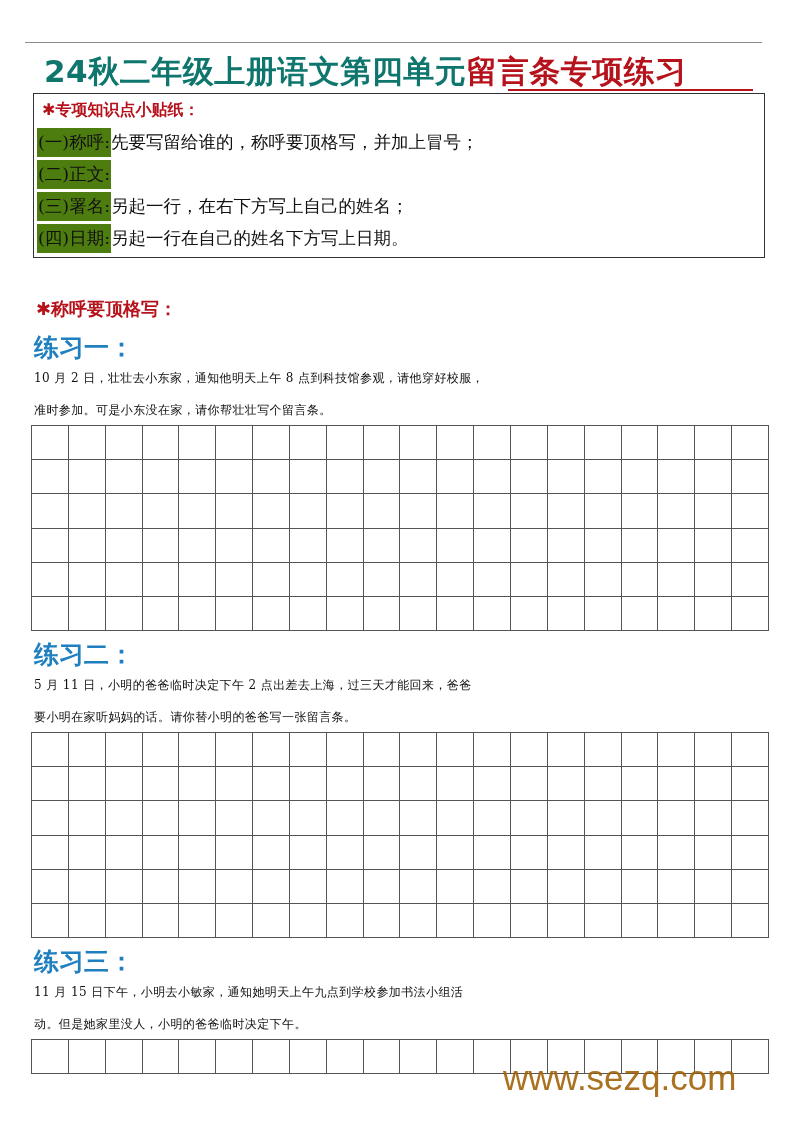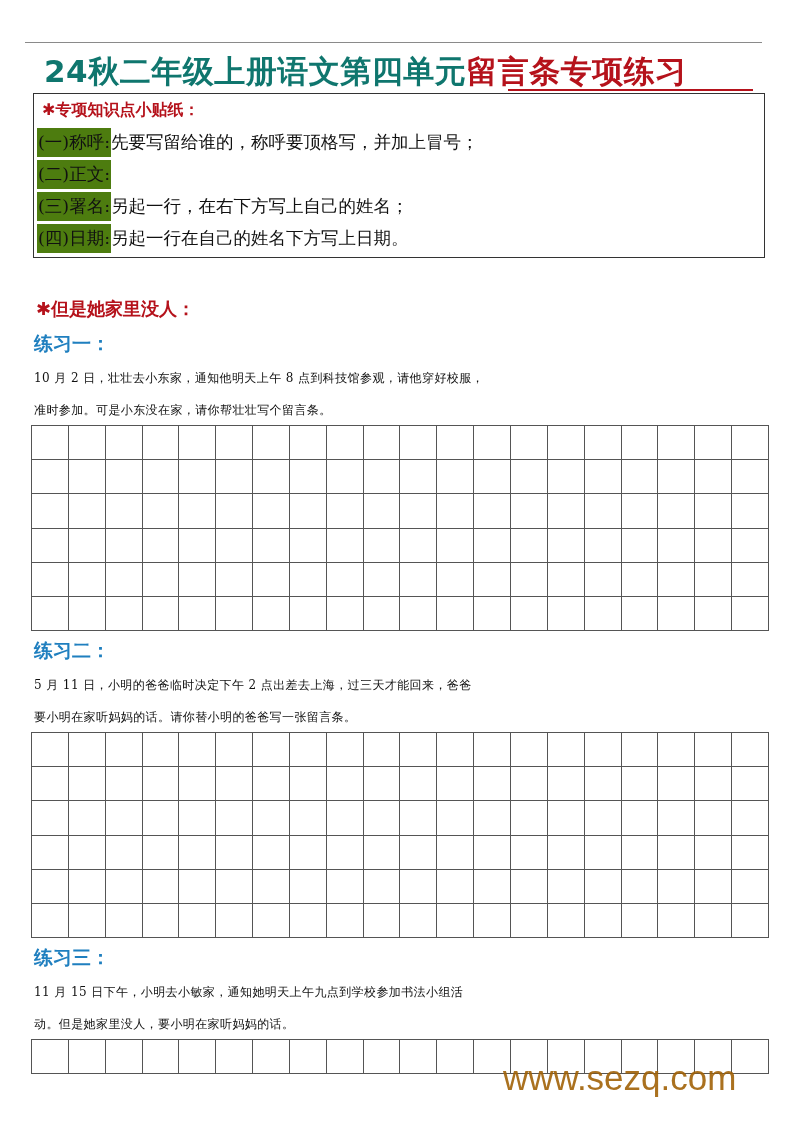--- a/index.html
+++ b/index.html
@@ -21,21 +21,21 @@
     position: absolute; left: 33px; top: 93px; width: 732px; height: 165px;
     border: 1.5px solid #333; box-sizing: border-box;
   }
   .kbox-title { position: absolute; left: 8px; top: 3px; font-size: 16px; font-weight: bold; color: #b5121b;
     font-family: "DejaVu Sans", "Liberation Sans", sans-serif; line-height: 26px; }
   .krow { position: absolute; left: 3px; height: 30px; display: flex; align-items: center; font-size: 17.5px; white-space: nowrap; }
   .krow .klabel { background: #4d7c0f; height: 29px; line-height: 29px; padding: 0 1px; }
   .krow .ktext { line-height: 29px; }
   .section-title { position: absolute; left: 36px; top: 297px; font-size: 18px; font-weight: bold; color: #b5121b;
     font-family: "DejaVu Sans", "Liberation Sans", sans-serif; }
-  .ex-title { position: absolute; left: 34px; font-size: 19px; font-weight: bold; color: #1f7fbf;
+  .ex-title { position: absolute; left: 34px; font-size: 25px; font-weight: bold; color: #1f7fbf;
     font-family: "DejaVu Sans", "Liberation Sans", sans-serif; }
   .ex-text { position: absolute; left: 34px; width: 740px; font-size: 12px; line-height: 34px; letter-spacing: 0.4px; }
   .grid { position: absolute; left: 31px; width: 738px; border-left: 1.2px solid #555; border-top: 1.2px solid #555; box-sizing: border-box;
     display: grid; grid-template-columns: repeat(20, 1fr); }
   .cell { border-right: 1.2px solid #555; border-bottom: 1.2px solid #555; box-sizing: border-box; }
   .watermark { position: absolute; left: 503px; top: 1058px; font-family: "Liberation Sans", "DejaVu Sans", sans-serif;
     font-size: 35px; color: #a16207; opacity: 0.9; }
 </style>
 </head>
 <body>
@@ -59,21 +59,21 @@
   <div class="krow" style="top:129px">
     <span class="klabel">(四)日期:</span>
       <span class="ktext">另起一行在自己的姓名下方写上日期。</span>
   </div>
   <div class="krow" style="top:97px">
     <span class="klabel">(三)署名:</span>
       <span class="ktext">另起一行，在右下方写上自己的姓名；</span>
   </div>
 </div>
 
-<div class="section-title">✱但是她家里没人：</div>
+<div class="section-title">✱称呼要顶格写：</div>
 
 <div class="ex-title" style="top:331px">练习一：</div>
 <div class="ex-text" style="top:361px">10 月 2 日，壮壮去小东家，通知他明天上午 8 点到科技馆参观，请他穿好校服，</div>
 <div class="ex-text" style="top:393px">准时参加。可是小东没在家，请你帮壮壮写个留言条。</div>
 <div class="grid" id="grid1" style="top:425px;height:206px;grid-template-rows:repeat(6,1fr)">
     <div class="cell"></div>
     <div class="cell"></div>
     <div class="cell"></div>
     <div class="cell"></div>
     <div class="cell"></div>
@@ -315,21 +315,21 @@
     <div class="cell"></div>
     <div class="cell"></div>
     <div class="cell"></div>
     <div class="cell"></div>
     <div class="cell"></div>
     <div class="cell"></div>
   </div>
 
 <div class="ex-title" style="top:945px">练习三：</div>
 <div class="ex-text" style="top:975px">11 月 15 日下午，小明去小敏家，通知她明天上午九点到学校参加书法小组活</div>
-<div class="ex-text" style="top:1007px">动。但是她家里没人，要小明在家听妈妈的话。</div>
+<div class="ex-text" style="top:1007px">动。但是她家里没人，小明的爸爸临时决定下午。</div>
 <div class="grid" id="grid3" style="top:1039px;height:35px;grid-template-rows:repeat(1,1fr)">
     <div class="cell"></div>
     <div class="cell"></div>
     <div class="cell"></div>
     <div class="cell"></div>
     <div class="cell"></div>
     <div class="cell"></div>
     <div class="cell"></div>
     <div class="cell"></div>
     <div class="cell"></div>

